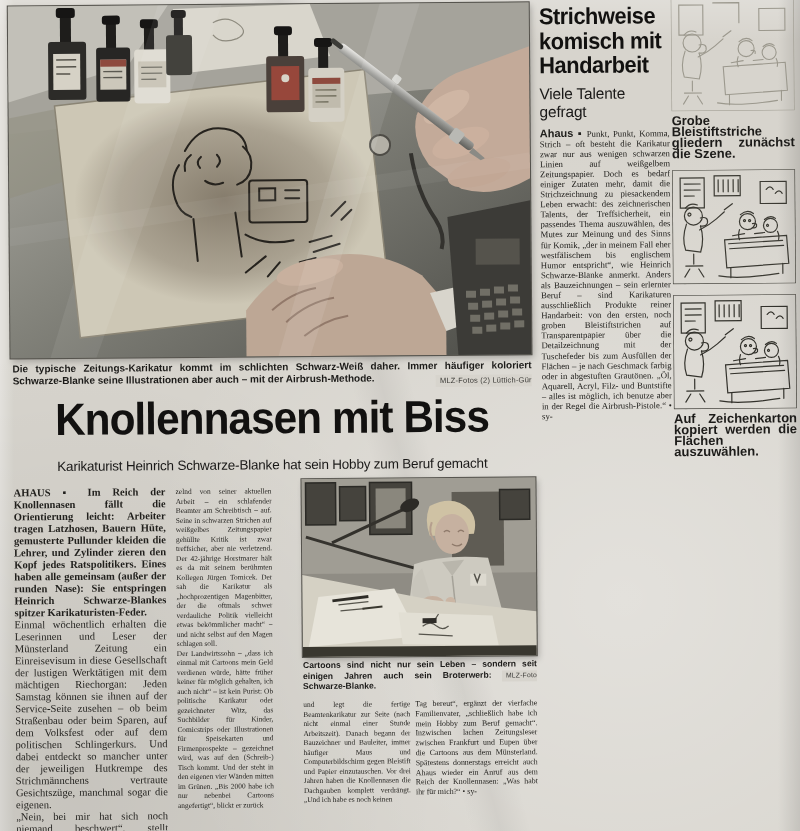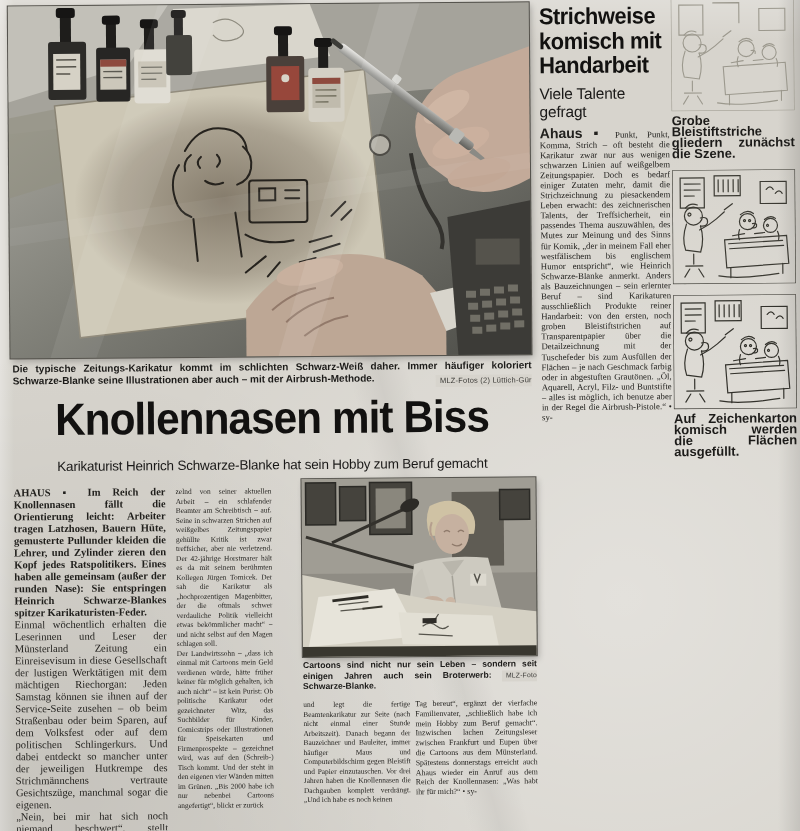--- a/index.html
+++ b/index.html
@@ -52,21 +52,21 @@
   .side-headline{
     font-family:"Liberation Sans", sans-serif;font-weight:bold;color:#121110;
     font-size:23px;line-height:24.5px;letter-spacing:-.5px;
     transform:scaleX(.95);transform-origin:left top;white-space:nowrap;
   }
   .side-subheadline{
     font-family:"Liberation Sans", sans-serif;color:#1a1918;font-size:15.5px;
     margin-top:7px;letter-spacing:-.2px;
   }
   .side-body{margin-top:7px;font-size:8.8px;line-height:10.1px;color:#22211e;text-align:justify;}
-  .side-body .lead{font-weight:bold;font-family:"Liberation Sans", sans-serif;font-size:14px;}
+  .side-body .lead{font-weight:bold;font-family:"Liberation Sans", sans-serif;font-size:11px;}
   .process{display:flex;flex-direction:column;}
   .step{margin-bottom:11px;}
   .step svg{display:block;}
   .cap-step{font-size:13px;line-height:11px;margin-top:4px;}
   .sketch-pencil path,.sketch-pencil circle,.sketch-pencil rect,.sketch-pencil line
     {stroke:#9b988d;stroke-width:1.1;fill:none;stroke-linecap:round;}
   .sketch-ink path,.sketch-ink circle,.sketch-ink rect,.sketch-ink line
     {stroke:#3b3a33;stroke-width:1.2;fill:none;stroke-linecap:round;}
   .sketch-fill path,.sketch-fill circle,.sketch-fill rect,.sketch-fill line
     {stroke:#33322c;stroke-width:1.2;fill:none;stroke-linecap:round;}
@@ -389,17 +389,17 @@
         <circle cx="75" cy="52" r="8" fill="#d3c4b2"></circle>
         <path d="M68,45 q7,-6 13,-1 m-9,6 a1,1 0 1,0 .1,0 m5,0 a1,1 0 1,0 .1,0" fill="#474540"></path>
         <path d="M80,54 q5,-1 4,3 q-1,2 -4,1" fill="#d3c4b2"></path>
         <circle cx="98" cy="56" r="7" fill="#d3c4b2"></circle>
         <path d="M92,50 q6,-5 11,-1 m-8,6 a1,1 0 1,0 .1,0" fill="#474540"></path>
         <path d="M67,60 q-2,6 0,10 m38,-8 q2,4 1,8"></path>
         <path d="M60,66 l12,-2 m10,0 l10,-1"></path>
         <path d="M46,106 q20,4 60,-2"></path>
         <path d="M56,74 l54,-3 m-53,8 l54,-3" stroke-width="0.8"></path>
       </svg>
-      <div class="caption cap-step">Auf Zeichenkarton komisch werden die Flächen ausgefüllt.</div>
+      <div class="caption cap-step">Auf Zeichenkarton kopiert werden die Flächen auszuwählen.</div>
     </div>
   </div>
 
 </div>
 
 </body></html>

